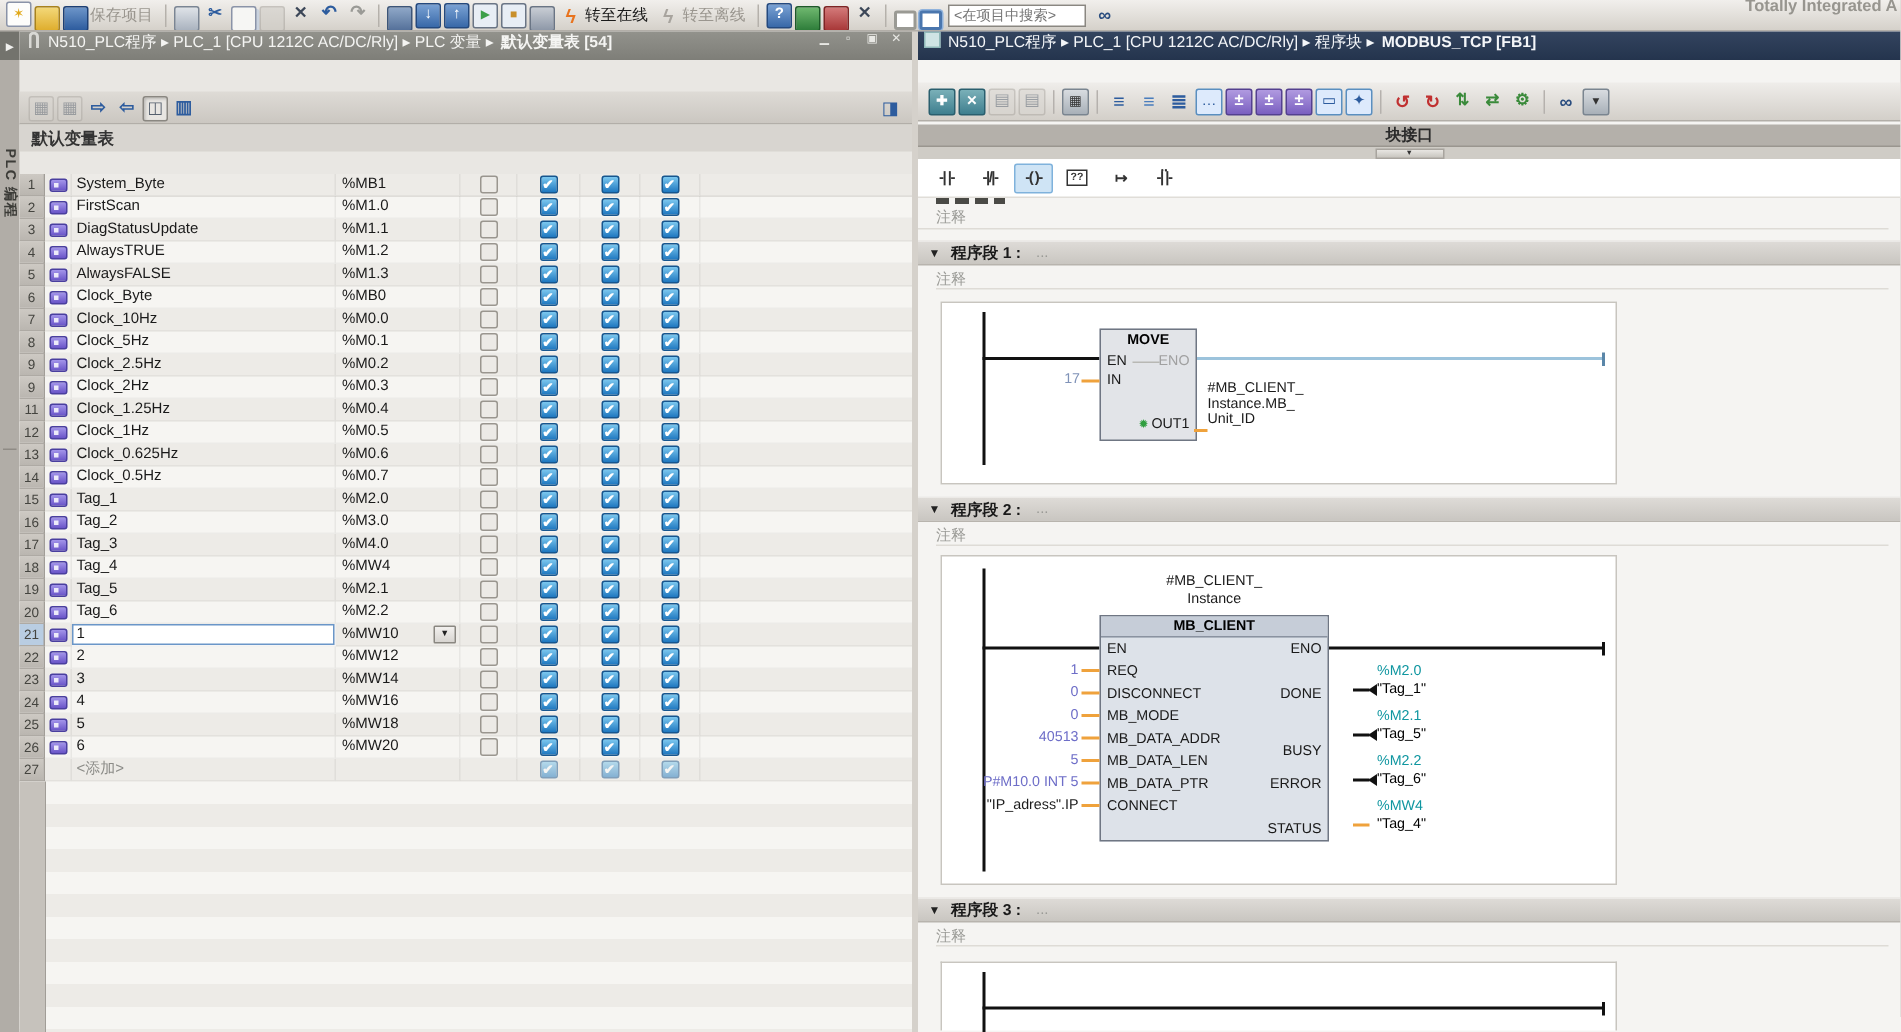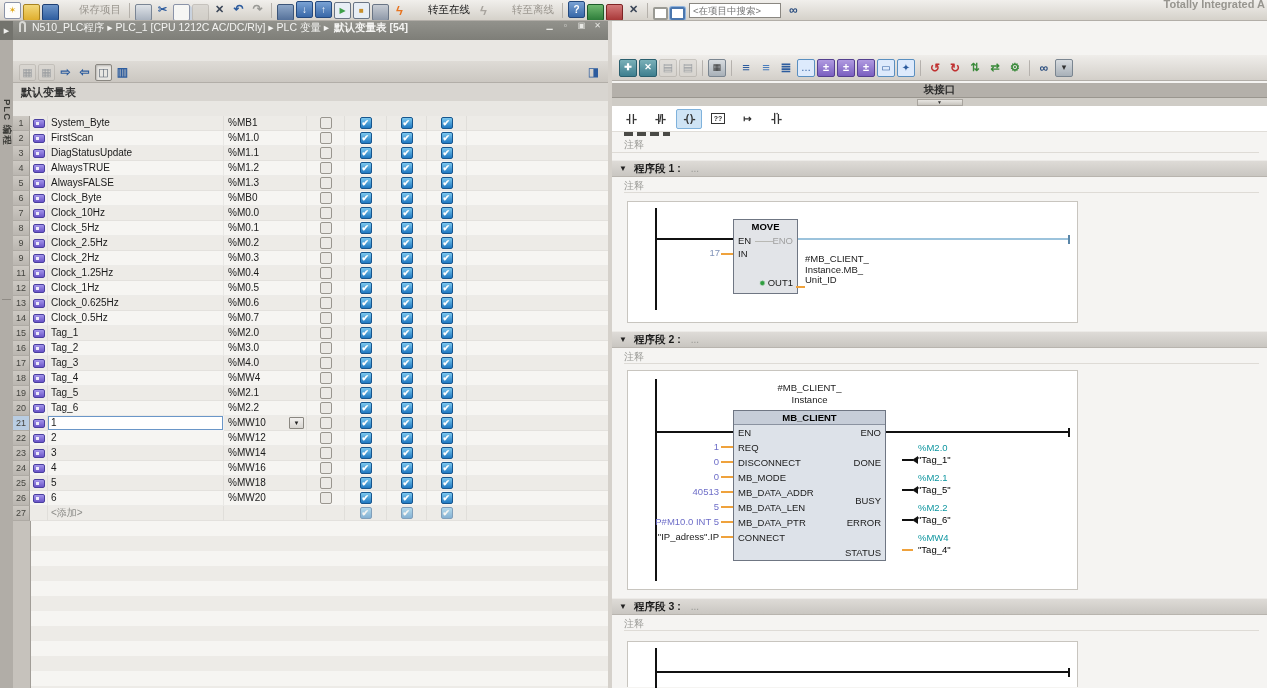--- a/index.html
+++ b/index.html
@@ -22,21 +22,21 @@
   .i-chip2{background:linear-gradient(#c8cdd4,#8e98a8);border:1px solid #6a7585}
   .i-dev{background:linear-gradient(#7aa2d4,#3868a8);border:1px solid #24497e}.i-dev i{color:#fff;font-weight:bold;font-size:10px}
   .i-start{background:#e8eef5;border:1px solid #6a7585}.i-start i{color:#3da048;font-size:8px}
   .i-stop{background:#e8eef5;border:1px solid #6a7585}.i-stop i{color:#c88f2a;font-size:8px}
   .i-grnblk{background:linear-gradient(#6fb86f,#2e7d3a);border:1px solid #1d5a28}
   .i-redblk{background:linear-gradient(#d47a7a,#a83838);border:1px solid #7e2424}
   .i-frame{width:15px;height:13px;border:2px solid #9a9a94;background:#fff}
   .i-frame-active{width:15px;height:13px;border:2px solid #4a76ae;background:#fff;box-shadow:0 0 0 1px #8fb2dc}
   .i-flash i{color:#e8731e;font-weight:bold;font-size:13px}
   .i-flash-gray i{color:#a8a49e;font-weight:bold;font-size:13px}
-  .tlabel{font-size:10.5px;color:#9a968f;margin:0 4px 0 19px;white-space:nowrap}
+  .tlabel{font-size:10.5px;color:#9a968f;margin:0 4px 0 0;white-space:nowrap}
   .tlabel.on{color:#1a1a1a}
   .tsep{width:1px;height:15px;background:#b5b1ab;margin:0 4px}
   .searchbox{width:92px;height:15px;font-size:9.5px;border:1px solid #8a8781;padding:0 3px;color:#8a8a86;background:#fff;margin:0 3px}
   .i-find i{color:#2a4d7f;font-weight:bold;font-size:12px}
 
   .work{display:flex;height:667px}
   .edge{width:13px;background:#b1ada7;position:relative;flex:0 0 auto}
   .edge-btn{height:19px;background:#73736d;color:#f0f0ee;font-size:7px;display:flex;align-items:center;justify-content:center}
   .edge-label{position:absolute;top:78px;left:0;width:13px;writing-mode:vertical-rl;text-orientation:sideways;font-size:9.5px;font-weight:bold;color:#3c3c38;letter-spacing:1px;text-align:center}
   .edge-div{position:absolute;top:278px;left:2px;width:9px;height:1px;background:#8f8b85}
@@ -958,20 +958,24 @@
           </div>
           <div class="c cmt"></div>
         </div>
       </div>
     <div class="filler"></div>
   </div>
 
   <div class="vsplit"></div>
 
   <div class="rpanel">
+    <div class="titlebar navy">
+      <span class="blockicon"></span>
+      <span><span>N510_PLC程序 ▸ PLC_1 [CPU 1212C AC/DC/Rly] ▸ 程序块 ▸ </span><span class="crumb-cur">MODBUS_TCP [FB1]</span></span>
+    </div>
     <div class="rtoolbar">
 
     <span class="rt r-teal">
           <i>✚</i>
         </span>
         <span class="rt r-teal">
           <i>✕</i>
         </span>
         <span class="rt r-dis">
           <i>▤</i>

